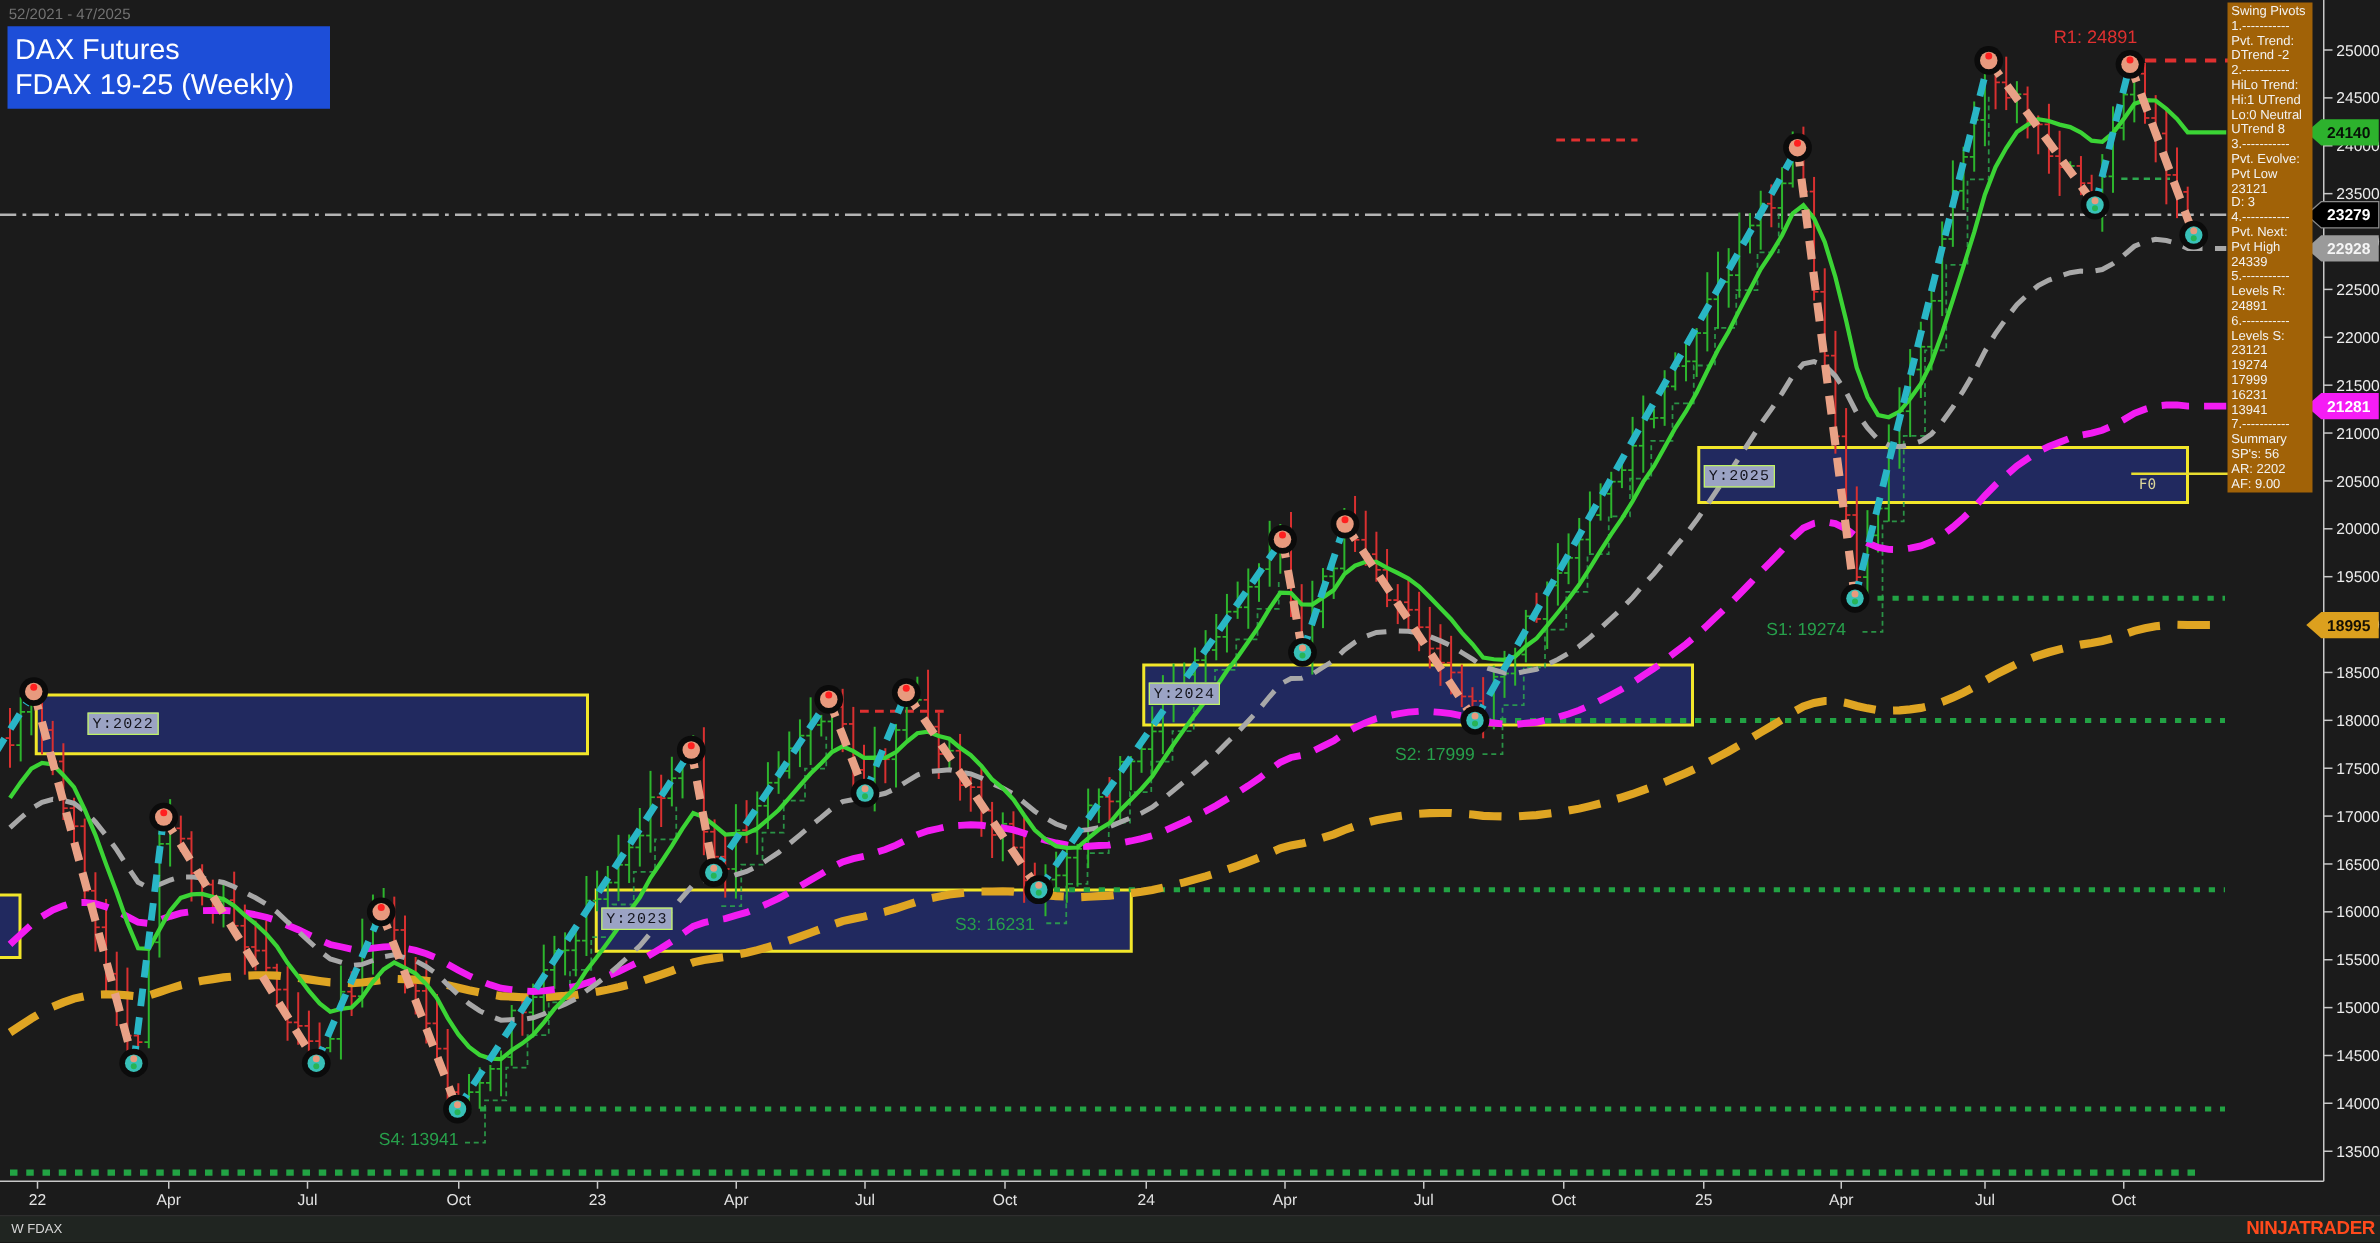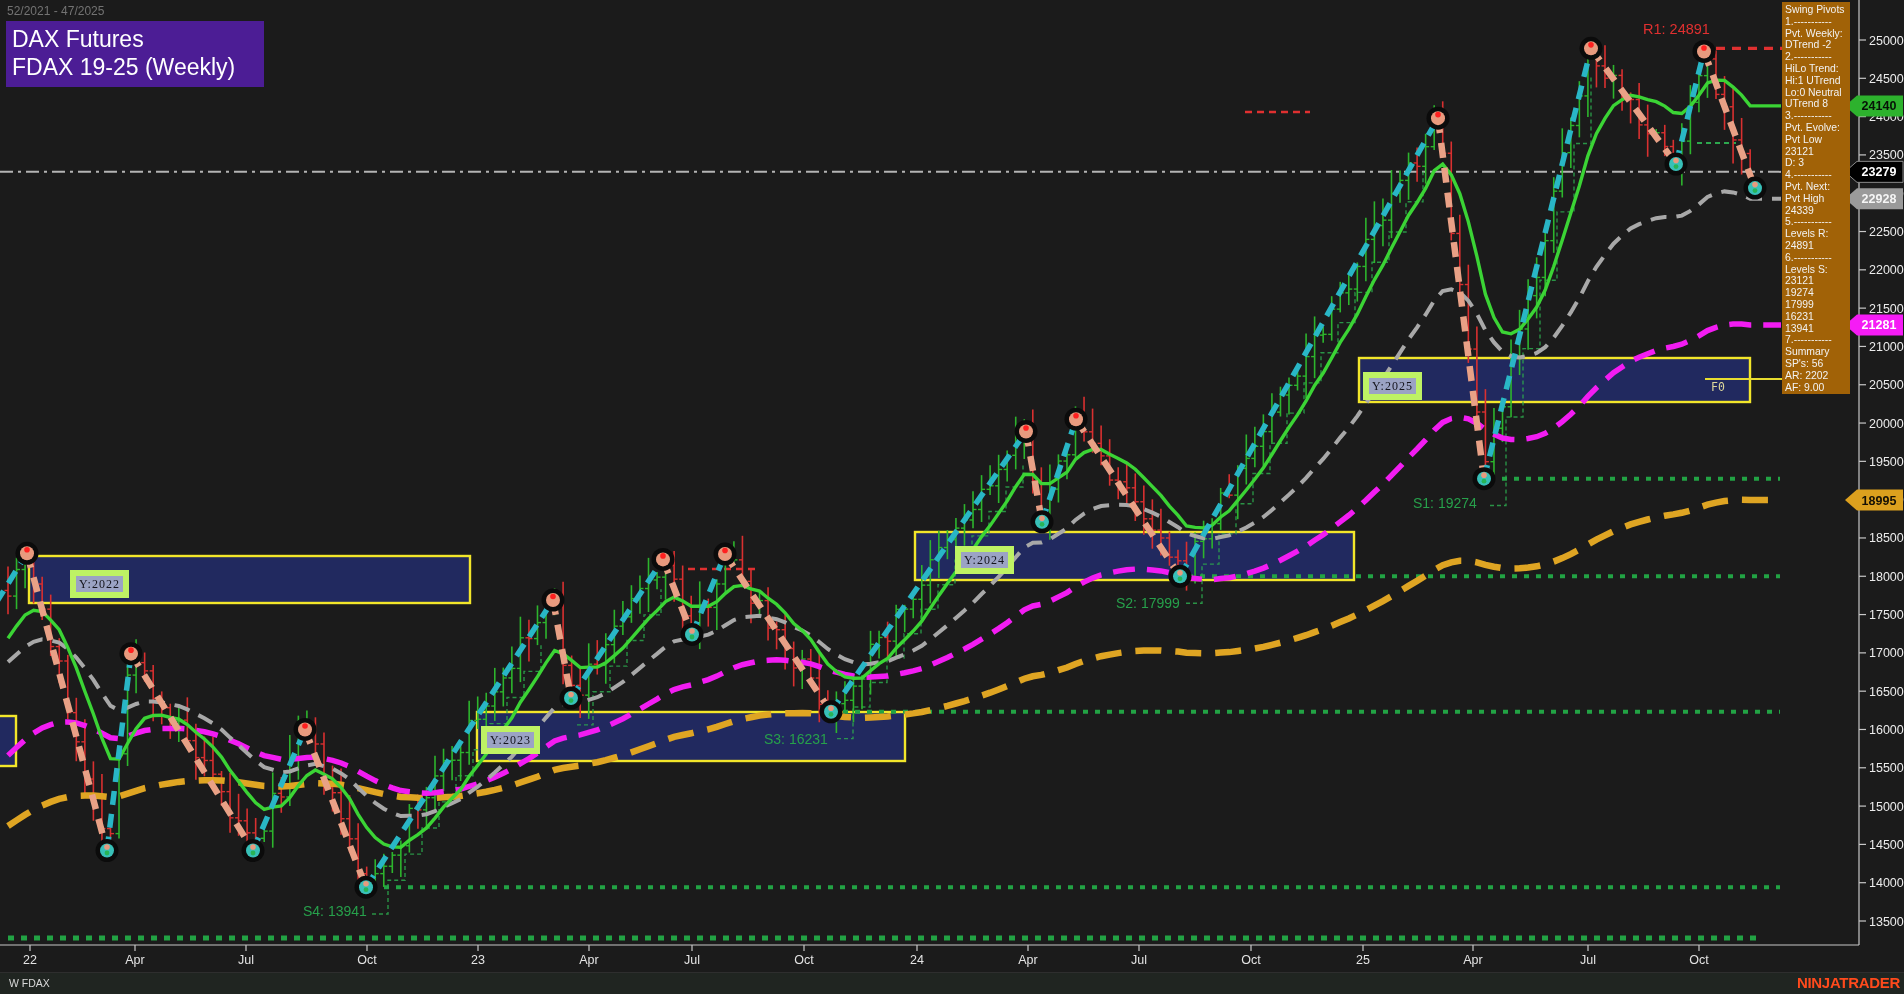--- a/index.html
+++ b/index.html
@@ -1,25 +1,25 @@
 <!DOCTYPE html>
 <html><head>
 <meta charset="utf-8">
 <style>
   html,body{margin:0;padding:0;background:#101010;}
   #app{position:relative;width:1904px;height:994px;background:#1b1b1b;overflow:hidden;
        font-family:"Liberation Sans",sans-serif;color:#e6e6e6;}
   #plot{position:absolute;left:0;top:0;}
   .range-label{position:absolute;left:7px;top:4px;font-size:12px;color:#737373;}
-  .title-box{position:absolute;left:6px;top:21px;width:246px;background:#4c1d95;padding:4px 6px 6px 6px;}
+  .title-box{position:absolute;left:6px;top:21px;width:246px;background:#1d4ed8;padding:4px 6px 6px 6px;}
   .title-box .t{font-size:23px;line-height:28px;color:#fff;white-space:nowrap;}
   .swing-panel{position:absolute;left:1782px;top:2px;width:68px;height:392px;background:#a16207;
        padding:2px 0 0 3px;box-sizing:border-box;font-size:10.4px;line-height:11.8px;color:#f2f2f2;overflow:hidden;}
-  .year-label{position:absolute;background:#9ba3c4;border:6px solid #bef264;color:#14141c;
-       font-family:Liberation Serif, serif;font-size:12px;line-height:14px;padding:1px 3px;letter-spacing:1px;}
+  .year-label{position:absolute;background:#9ba3c4;border:1px solid #bef264;color:#14141c;
+       font-family:Liberation Mono, monospace;font-size:12px;line-height:14px;padding:1px 3px;letter-spacing:1px;}
   .copyright{position:absolute;left:5px;top:973px;font-size:11px;color:#cfcfcf;}
   .bottom-strip{position:absolute;left:0;top:972px;width:1904px;height:22px;background:#202521;border-top:1px solid #2e2e2e;}
   .series-label{position:absolute;left:9px;top:977px;font-size:10.5px;color:#d8d8d8;}
   .brand{position:absolute;right:4px;top:974px;font-size:15px;font-weight:bold;letter-spacing:-0.3px;color:#ff4a1c;text-align:center;}
 </style>
 </head>
 <body>
 
 <div id="app">
 
@@ -888,21 +888,21 @@
   <div class="range-label">52/2021 - 47/2025</div>
 
   <div class="title-box">
     <div class="t">DAX Futures</div>
     <div class="t">FDAX 19-25 (Weekly)</div>
   </div>
 
   <div class="swing-panel" id="swing-panel">
       <div>Swing Pivots</div>
       <div>1.-----------</div>
-      <div>Pvt. Weekly:</div>
+      <div>Pvt. Trend:</div>
       <div>DTrend -2</div>
       <div>2.-----------</div>
       <div>HiLo Trend:</div>
       <div>Hi:1 UTrend</div>
       <div>Lo:0 Neutral</div>
       <div>UTrend 8</div>
       <div>3.-----------</div>
       <div>Pvt. Evolve:</div>
       <div>Pvt Low</div>
       <div>23121</div>
@@ -924,21 +924,21 @@
       <div>7.-----------</div>
       <div>Summary</div>
       <div>SP's: 56</div>
       <div>AR: 2202</div>
       <div>AF: 9.00</div>
     </div>
 
   <div id="year-labels">
       <span class="year-label" style="left: 32px; top: 570px; margin-left: 38px;">Y:2022</span>
       <span class="year-label" style="left: 481px; top: 726px;">Y:2023</span>
-      <span class="year-label" style="left: 919px; top: 546px; margin-left: 36px;">Y:2024</span>
+      <span class="year-label" style="left: 919px; top: 546px;">Y:2024</span>
       <span class="year-label" style="left: 1363px; top: 372px;">Y:2025</span>
     </div>
 
   <div class="copyright">© 2025 NinjaTrader, LLC</div>
 
   <div class="bottom-strip"></div>
   <div class="series-label">W FDAX</div>
   <div class="brand">NINJATRADER</div>
 
 </div>

